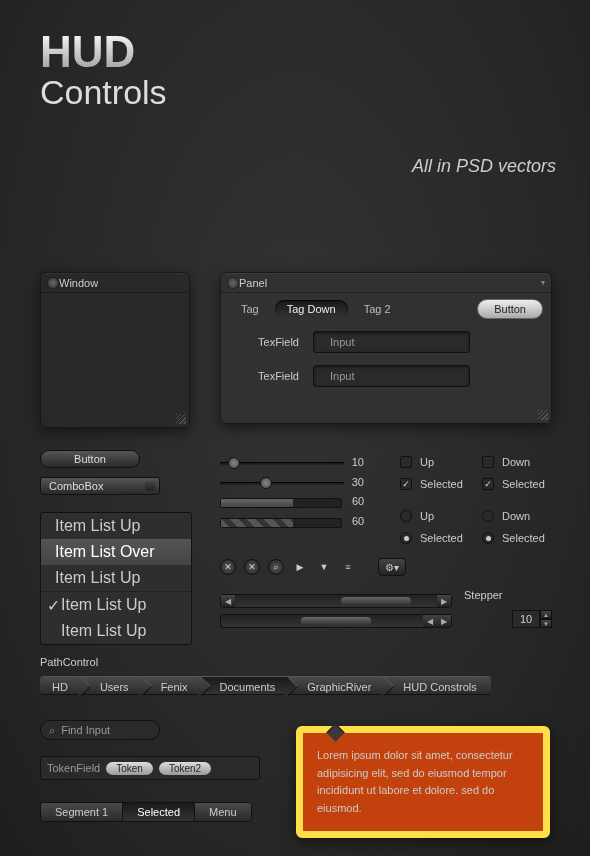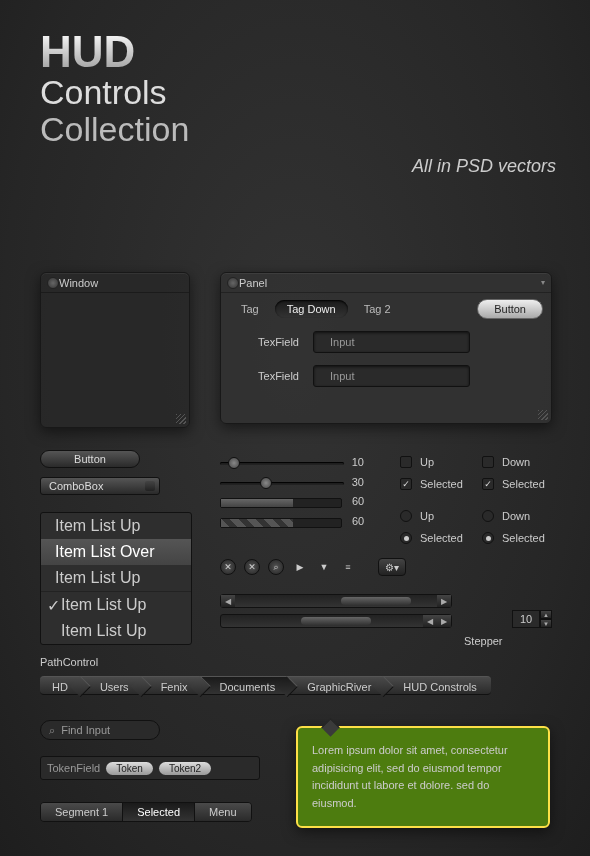--- a/index.html
+++ b/index.html
@@ -53,21 +53,21 @@
 
 .iconrow{position:absolute;left:220px;top:558px;display:flex;gap:8px;align-items:center}
 .ico{width:16px;height:16px;border-radius:50%;background:radial-gradient(#555,#222);border:1px solid #111;cursor:pointer;display:flex;align-items:center;justify-content:center;font-size:9px;color:#ccc}
 .ico.plain{background:none;border:none;border-radius:0}
 .gearbox{width:28px;height:18px;background:linear-gradient(#444,#222);border:1px solid #111;border-radius:4px;cursor:pointer;display:flex;align-items:center;justify-content:center;font-size:10px;color:#ccc}
 
 .scrollbar{position:absolute;height:14px;background:linear-gradient(#222,#333);border:1px solid #111;border-radius:3px;display:flex;align-items:center}
 .sbarrow{width:14px;height:100%;background:linear-gradient(#444,#222);font-size:8px;color:#aaa;display:flex;align-items:center;justify-content:center;cursor:pointer}
 .sbthumb{position:absolute;height:8px;background:linear-gradient(#666,#333);border-radius:4px;cursor:pointer}
 
-.stepper-lbl{position:absolute;left:464px;top:635px;font-size:11px;color:#ccc}
+.stepper-lbl{position:absolute;left:464px;top:589px;font-size:11px;color:#ccc}
 .stepper{position:absolute;left:512px;top:610px;display:flex}
 .stepval{width:28px;height:18px;background:#2a2a2a;border:1px solid #111;color:#ccc;font-size:11px;text-align:center;line-height:16px}
 .steparrs{width:12px;height:18px;display:flex;flex-direction:column}
 .steparrs div{flex:1;background:linear-gradient(#444,#222);border:1px solid #111;font-size:6px;color:#aaa;display:flex;align-items:center;justify-content:center;cursor:pointer}
 
 .pathlbl{position:absolute;left:40px;top:656px;font-size:11px;color:#ccc}
 .path{position:absolute;left:40px;top:676px;display:flex;height:19px}
 .crumb{position:relative;padding:0 14px 0 18px;font-size:11px;line-height:20px;color:#ccc;background:linear-gradient(#4a4a4a,#2a2a2a);border-top:1px solid #555;border-bottom:1px solid #111;cursor:pointer}
 .crumb:first-child{padding-left:12px;border-radius:4px 0 0 4px}
 .crumb::after{content:"";position:absolute;right:-6px;top:2px;width:14px;height:14px;background:linear-gradient(135deg,#4a4a4a,#2a2a2a);transform:rotate(45deg);border-top:1px solid #555;border-right:1px solid #111;z-index:1}
@@ -82,30 +82,29 @@
 
 .tokenfield{position:absolute;left:40px;top:756px;width:220px;height:24px;background:#2a2a2a;border:1px solid #111;border-radius:3px;display:flex;align-items:center;gap:6px;padding:0 6px}
 .tflabel{font-size:11px;color:#999}
 .token{font-size:10px;background:linear-gradient(#ddd,#999);color:#222;padding:1px 10px;border-radius:9px;cursor:pointer}
 
 .segment{position:absolute;left:40px;top:802px;display:flex;height:20px;border-radius:4px;overflow:hidden;border:1px solid #111}
 .seg{font-size:11px;padding:0 14px;line-height:18px;background:linear-gradient(#4a4a4a,#2a2a2a);color:#ccc;border-right:1px solid #111;cursor:pointer}
 .seg:last-child{border-right:none}
 .seg.sel{background:linear-gradient(#1a1a1a,#333);color:#fff}
 
-.tooltip{position:absolute;left:296px;top:726px;width:254px;background:#4d7c0f;border:2px solid #fde047;border-radius:6px;padding:14px;font-size:11px;color:#ccc;line-height:1.6;box-shadow:0 4px 14px rgba(0,0,0,.5)}
+.tooltip{position:absolute;left:296px;top:726px;width:254px;background:#c2410c;border:7px solid #fde047;border-radius:6px;padding:14px;font-size:11px;color:#ccc;line-height:1.6;box-shadow:0 4px 14px rgba(0,0,0,.5)}
 .tooltip::before{content:"";position:absolute;top:-7px;left:26px;width:12px;height:12px;background:#3a3a3a;border-left:1px solid #222;border-top:1px solid #222;transform:rotate(45deg)}
 </style>
 </head>
 <body>
 
 <div class="hero">
   <h1>HUD</h1>
   <h2>Controls</h2>
-  <h3>Collection</h3>
 </div>
 <div class="tagline">All in PSD vectors</div>
 
 <div class="window">
   <div class="titlebar">
     <div class="tb-close"></div>
     <div class="tb-title">Window</div>
   </div>
   <div class="grip"></div>
 </div>

